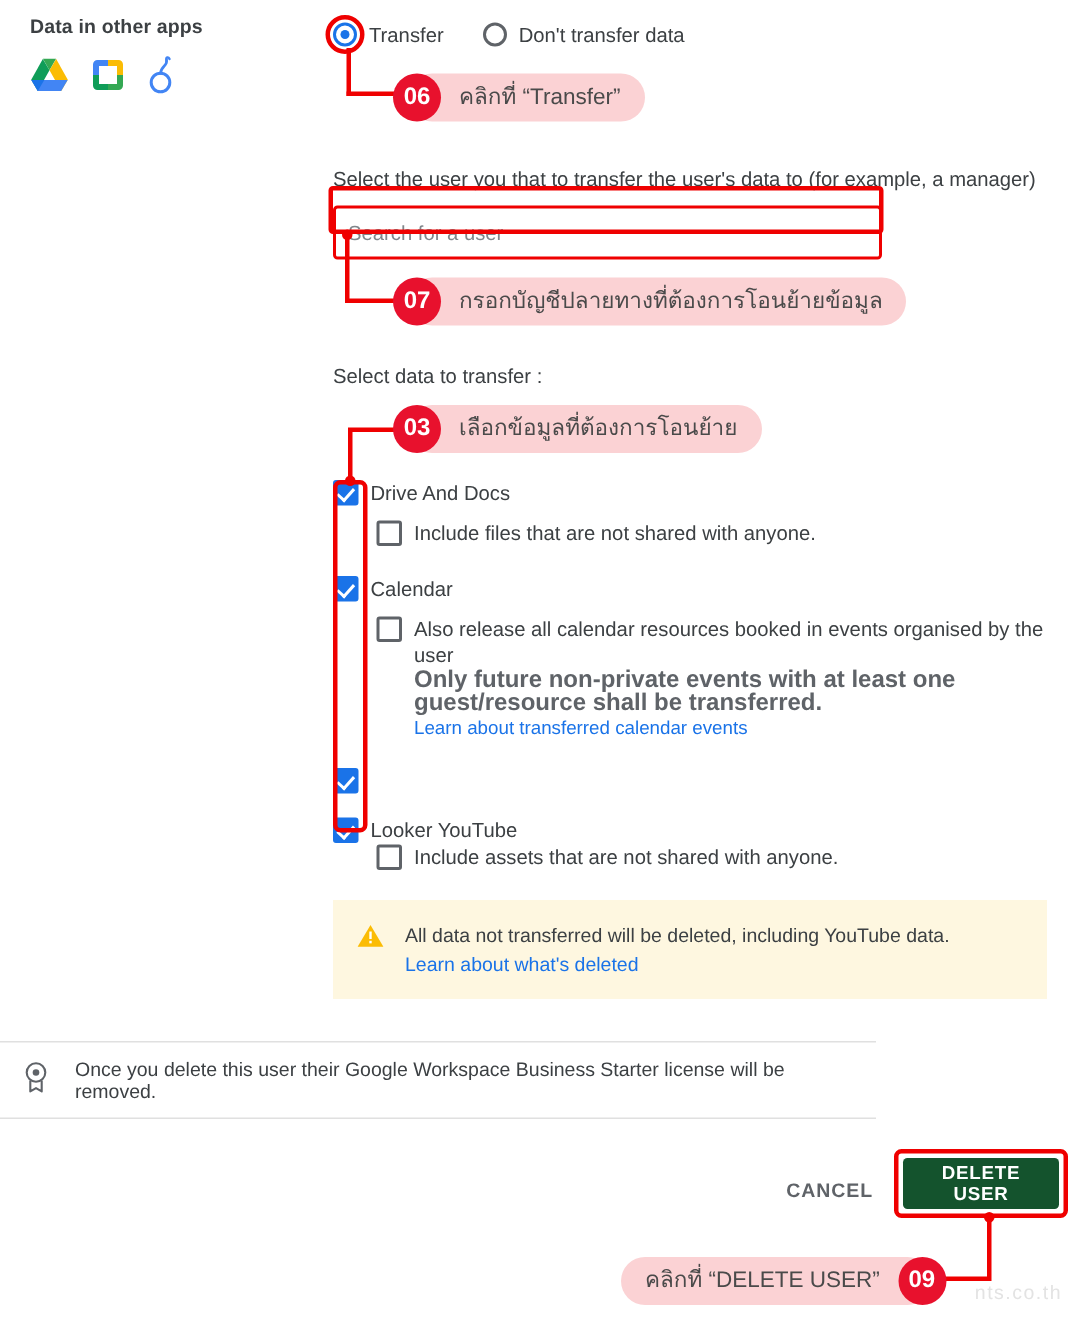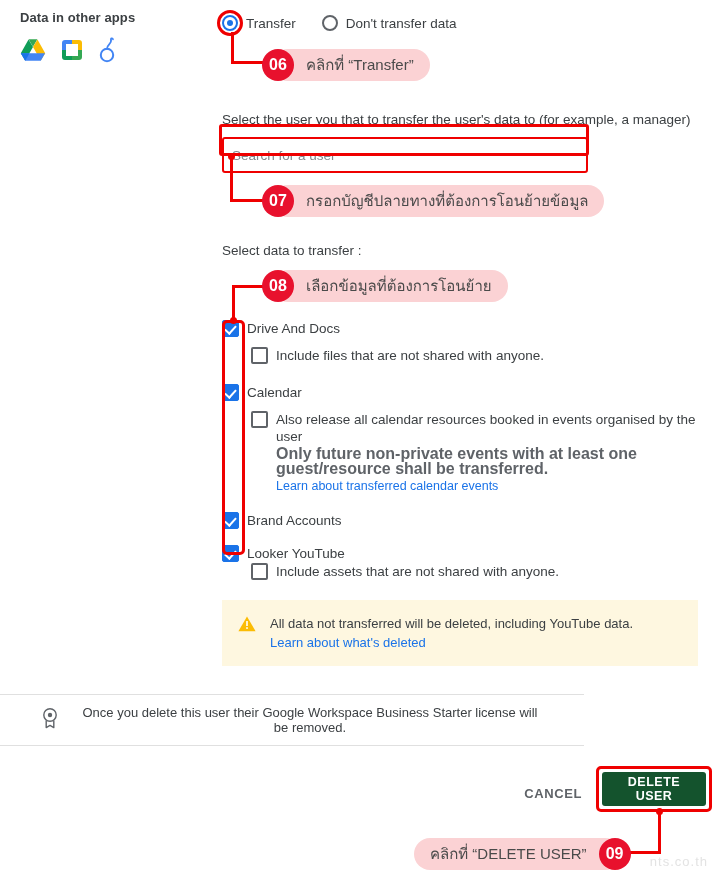--- a/index.html
+++ b/index.html
@@ -56,21 +56,21 @@
 
   
   .warn{margin-top:20px;width:476px;box-sizing:border-box;background:#fef7e0;
         padding:14px 16px;display:flex;gap:14px;align-items:flex-start;}
   .warn-txt{font-size:13px;color:#3c4043;line-height:19px;}
   .warn-link{display:block;font-size:13px;color:#1a73e8;text-decoration:none;line-height:19px;}
 
   
   .lic{position:absolute;left:0;top:694px;width:584px;height:52px;
        border-top:1px solid #e0e0e0;border-bottom:1px solid #e0e0e0;
-       display:flex;align-items:center;gap:16px;padding:0 40px;box-sizing:border-box;text-align:center;}
+       display:flex;align-items:center;gap:16px;padding:0 14px;box-sizing:border-box;}
   .lic-txt{font-size:13px;color:#3c4043;}
 
   
   .footer{position:absolute;left:0;top:762px;width:720px;height:56px;}
   .cancel-btn{position:absolute;right:128px;top:16px;background:none;border:none;
       font-family:"Liberation Sans",sans-serif;font-size:13px;font-weight:bold;
       letter-spacing:.6px;color:#5f6368;cursor:pointer;padding:8px 10px;}
   .delete-btn{position:absolute;right:14px;top:10px;width:104px;height:34px;
       background:#14532d;color:#fff;border:none;border-radius:3px;
       font-family:"Liberation Sans",sans-serif;font-size:12.5px;font-weight:bold;
@@ -174,21 +174,20 @@
         <span>
           <span class="cb-label" style="display:block;">Also release all calendar resources booked in events organised by the user</span>
           <span class="cb-sub" style="display:block;margin-top:1px;">Only future non-private events with at least one guest/resource shall be transferred.</span>
           <a class="cb-link" href="#">Learn about transferred calendar events</a>
         </span>
       </div>
 
       <div class="cb-row" style="margin-top:18px;">
         <span class="cb on"></span>
         <span>
-          <span class="cb-label" style="display:block;">Brand Accounts</span>
         </span>
       </div>
 
       <div class="cb-row" style="margin-top:16px;">
         <span class="cb on"></span>
         <span class="cb-label">Looker YouTube</span>
       </div>
       <div class="cb-row indent" style="margin-top:1px;">
         <span class="cb off"></span>
         <span class="cb-label">Include assets that are not shared with anyone.</span>
@@ -247,21 +246,21 @@
     <span class="ann-num">07</span>
     <span class="ann-pill">
       <span class="ann-text">กรอกบัญชีปลายทางที่ต้องการโอนย้ายข้อมูล</span>
     </span>
   </div>
 
   <div class="dot-red" style="left:230px;top:317px;"></div>
   <div class="leader" style="left:232px;top:287px;width:0;height:33px;border-left-width:3px;"></div>
   <div class="leader" style="left:232px;top:285px;width:31px;height:0;border-top-width:3px;"></div>
   <div class="ann" style="left:262px;top:270px;">
-    <span class="ann-num">08</span>
+    <span class="ann-num">03</span>
     <span class="ann-pill">
       <span class="ann-text">เลือกข้อมูลที่ต้องการโอนย้าย</span>
     </span>
   </div>
 
   <div class="dot-red" style="left:656px;top:808px;"></div>
   <div class="leader" style="left:658px;top:811px;width:0;height:43px;border-left-width:3px;"></div>
   <div class="leader" style="left:626px;top:851px;width:34px;height:0;border-top-width:3px;"></div>
   <div class="ann" style="left:414px;top:838px;">
     <span class="ann-pill rtl">

